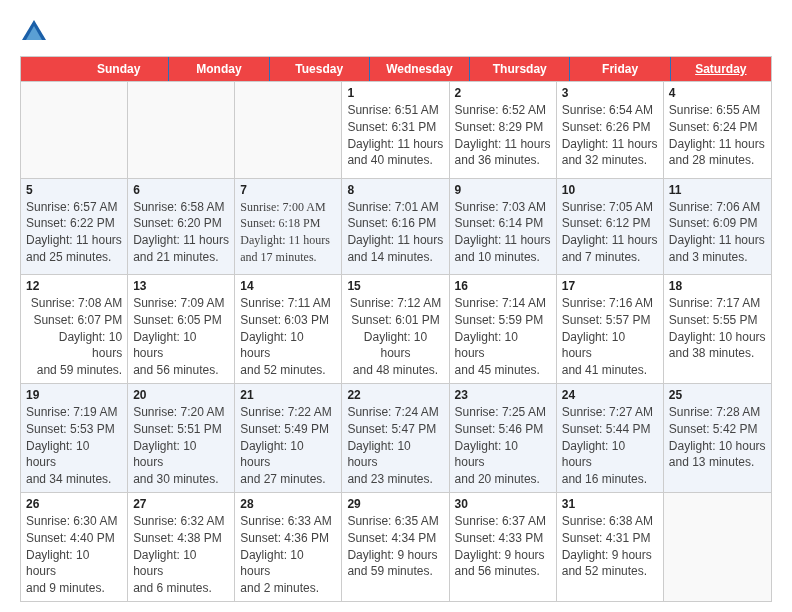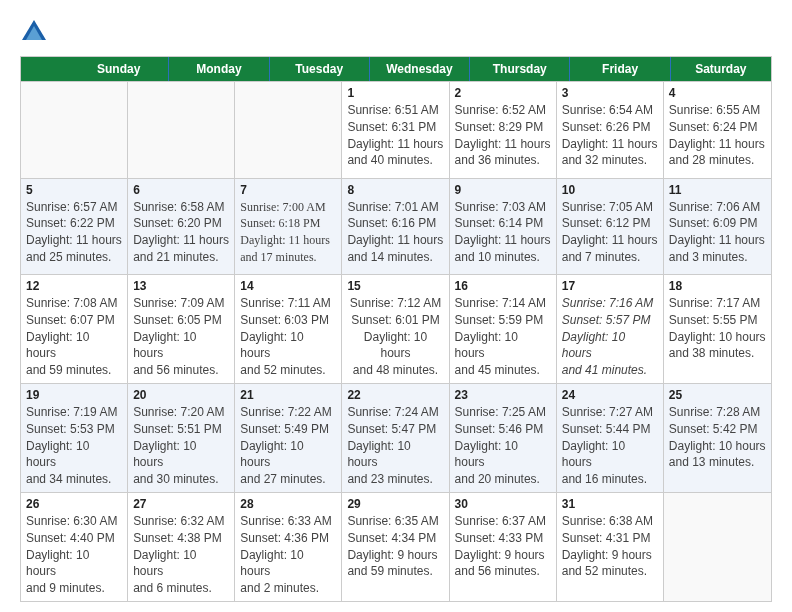--- a/index.html
+++ b/index.html
@@ -55,32 +55,32 @@
     }
     .calendar {
       flex: 1;
       display: flex;
       flex-direction: column;
       border: 1px solid #ccc;
     }
     .cal-header-row {
       display: grid;
       grid-template-columns: repeat(7, 1fr);
-      background: #15803d;
+      background: #ef4444;
       padding-left: 48px;
     }
     .cal-header-cell {
       color: #fff;
       font-size: 12px;
       font-weight: bold;
       text-align: center;
       padding: 5px 2px;
       border-right: 1px solid #2a6fbb;
     }
-    .cal-header-cell:last-child { border-right: none; }
+    .cal-header-cell:last-child { border-right: none; text-decoration: underline; }
     .cal-body {
       flex: 1;
       display: flex;
       flex-direction: column;
     }
     .cal-row {
       display: grid;
       grid-template-columns: repeat(7, 1fr);
       flex: 1;
       border-top: 1px solid #ccc;
@@ -223,21 +223,21 @@
             <div class="cell-day">11</div>
             <div class="cell-info" style="white-space: pre-line;">Sunrise: 7:06 AM
 Sunset: 6:09 PM
 Daylight: 11 hours
 and 3 minutes.</div>
           </div>
         </div>
         <div class="cal-row">
           <div class="cal-cell">
             <div class="cell-day">12</div>
-            <div class="cell-info" style="white-space: pre-line;">Sunrise: 7:08 AM
+            <div class="cell-info" style="white-space: pre-line; text-align: right;">Sunrise: 7:08 AM
 Sunset: 6:07 PM
 Daylight: 10 hours
 and 59 minutes.</div>
           </div>
           <div class="cal-cell">
             <div class="cell-day">13</div>
             <div class="cell-info" style="white-space: pre-line;">Sunrise: 7:09 AM
 Sunset: 6:05 PM
 Daylight: 10 hours
 and 56 minutes.</div>
@@ -258,21 +258,21 @@
           </div>
           <div class="cal-cell">
             <div class="cell-day">16</div>
             <div class="cell-info" style="white-space: pre-line;">Sunrise: 7:14 AM
 Sunset: 5:59 PM
 Daylight: 10 hours
 and 45 minutes.</div>
           </div>
           <div class="cal-cell">
             <div class="cell-day">17</div>
-            <div class="cell-info" style="white-space: pre-line; font-style: italic;">Sunrise: 7:16 AM
+            <div class="cell-info" style="white-space: pre-line;">Sunrise: 7:16 AM
 Sunset: 5:57 PM
 Daylight: 10 hours
 and 41 minutes.</div>
           </div>
           <div class="cal-cell">
             <div class="cell-day">18</div>
             <div class="cell-info" style="white-space: pre-line;">Sunrise: 7:17 AM
 Sunset: 5:55 PM
 Daylight: 10 hours
 and 38 minutes.</div>

